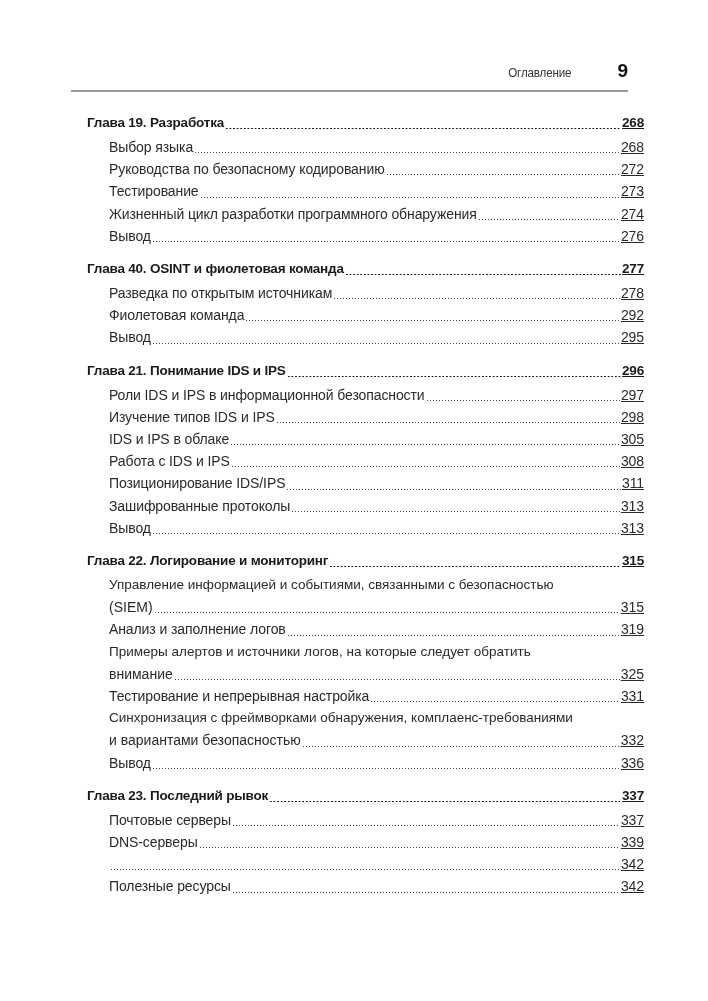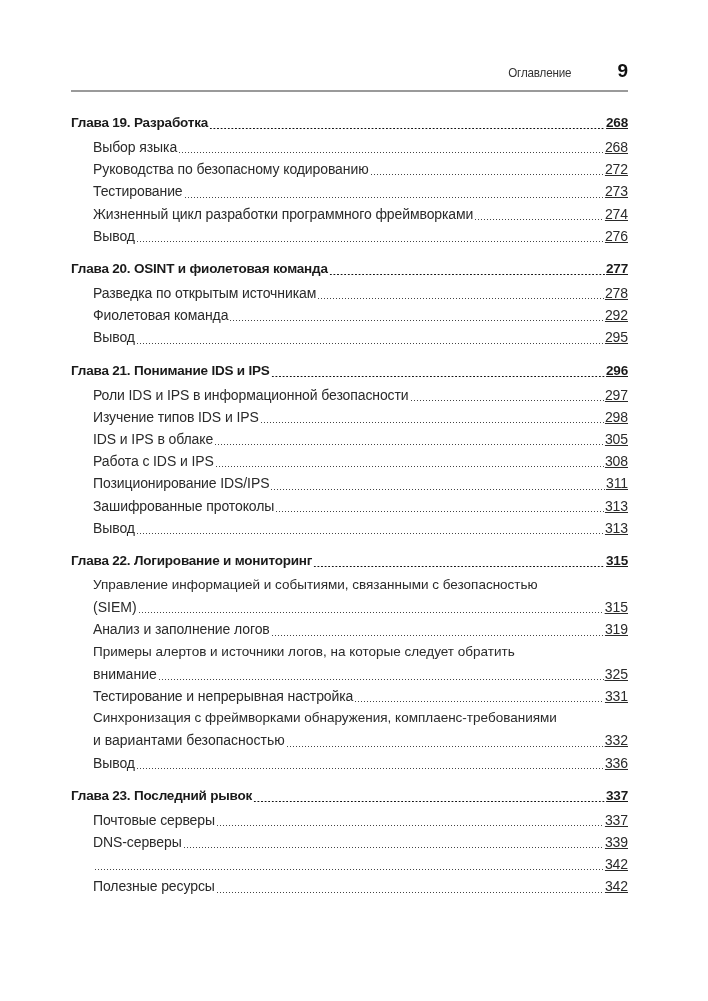--- a/index.html
+++ b/index.html
@@ -10,21 +10,21 @@
   }
   .page { position: absolute; left: 71px; top: 0; width: 557px; }
   .header {
     position: absolute; left: 0; top: 60px; width: 557px; height: 24px;
     display: flex; justify-content: flex-end; align-items: baseline; gap: 36px;
   }
   .header .title { font-size: 13.5px; color: #333; letter-spacing: -0.2px; transform: scaleX(0.86); transform-origin: right; margin-right: 10px; }
   .header .pnum { font-size: 19px; font-weight: bold; color: #111; }
   .rule { position: absolute; left: 0; top: 90px; width: 557px; height: 2px; background: #9a9a9a; }
 
-  .toc { position: absolute; left: 0; top: 112px; width: 557px; }
+  .toc { position: absolute; left: 16px; top: 112px; width: 557px; }
   .chapter { margin-bottom: 11px; }
   .row { display: flex; align-items: flex-end; font-size: 14px; line-height: 22.2px; }
   .row.ch { font-weight: bold; font-size: 13.5px; line-height: 22px; margin-bottom: 2px; letter-spacing: -0.2px; }
   .row.sec { padding-left: 22px; color: #2a2a2a; letter-spacing: -0.1px; }
   .row .lbl { white-space: nowrap; }
   .row .dots {
     flex: 1; margin: 0 1px 5px 1px; height: 1px;
     background-image: radial-gradient(circle, #444 0.7px, transparent 0.9px);
     background-size: 3px 2px; background-repeat: repeat-x; background-position: left center;
     min-width: 10px;
@@ -62,34 +62,34 @@
           <span class="lbl">Руководства по безопасному кодированию</span>
           <span class="dots"></span>
           <span class="pg">272</span>
         </div>
       <div class="row sec">
           <span class="lbl">Тестирование</span>
           <span class="dots"></span>
           <span class="pg">273</span>
         </div>
       <div class="row sec">
-          <span class="lbl">Жизненный цикл разработки программного фреймворками</span>
+          <span class="lbl">Жизненный цикл разработки программного обнаружения</span>
           <span class="dots"></span>
           <span class="pg">274</span>
         </div>
       <div class="row sec">
           <span class="lbl">Вывод</span>
           <span class="dots"></span>
           <span class="pg">276</span>
         </div>
     </div>
 
     <div class="chapter">
       <div class="row ch">
-        <span class="lbl">Глава 20. OSINT и фиолетовая команда</span>
+        <span class="lbl">Глава 40. OSINT и фиолетовая команда</span>
         <span class="dots"></span>
         <span class="pg">277</span>
       </div>
       <div class="row sec">
           <span class="lbl">Разведка по открытым источникам</span>
           <span class="dots"></span>
           <span class="pg">278</span>
         </div>
       <div class="row sec">
           <span class="lbl">Фиолетовая команда</span>

